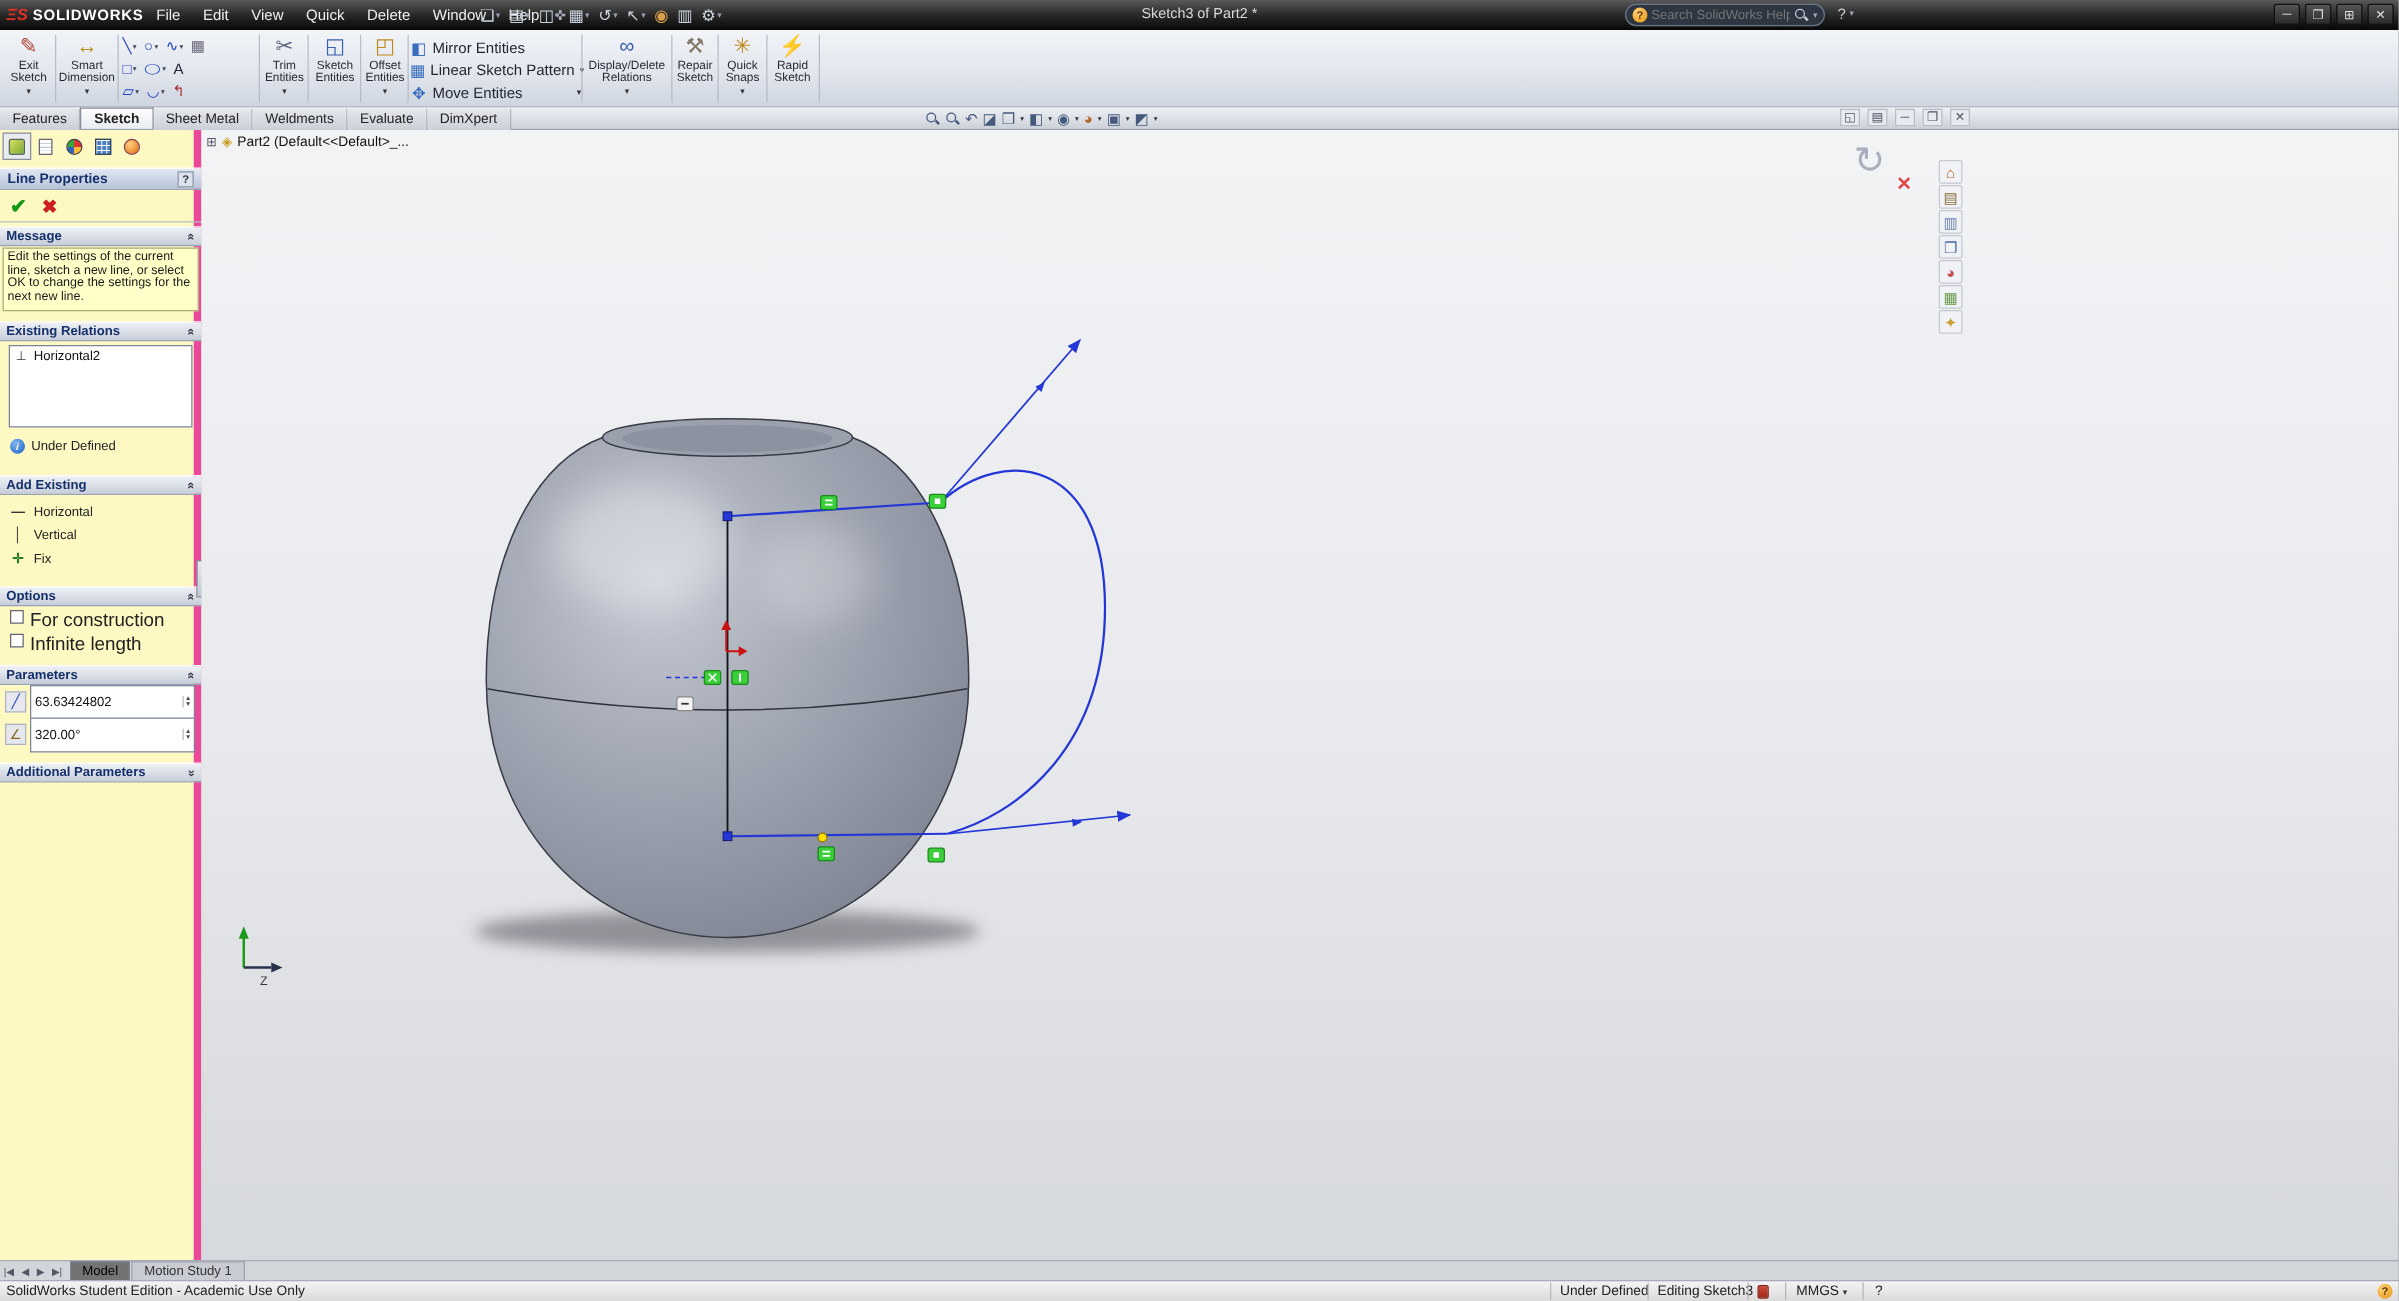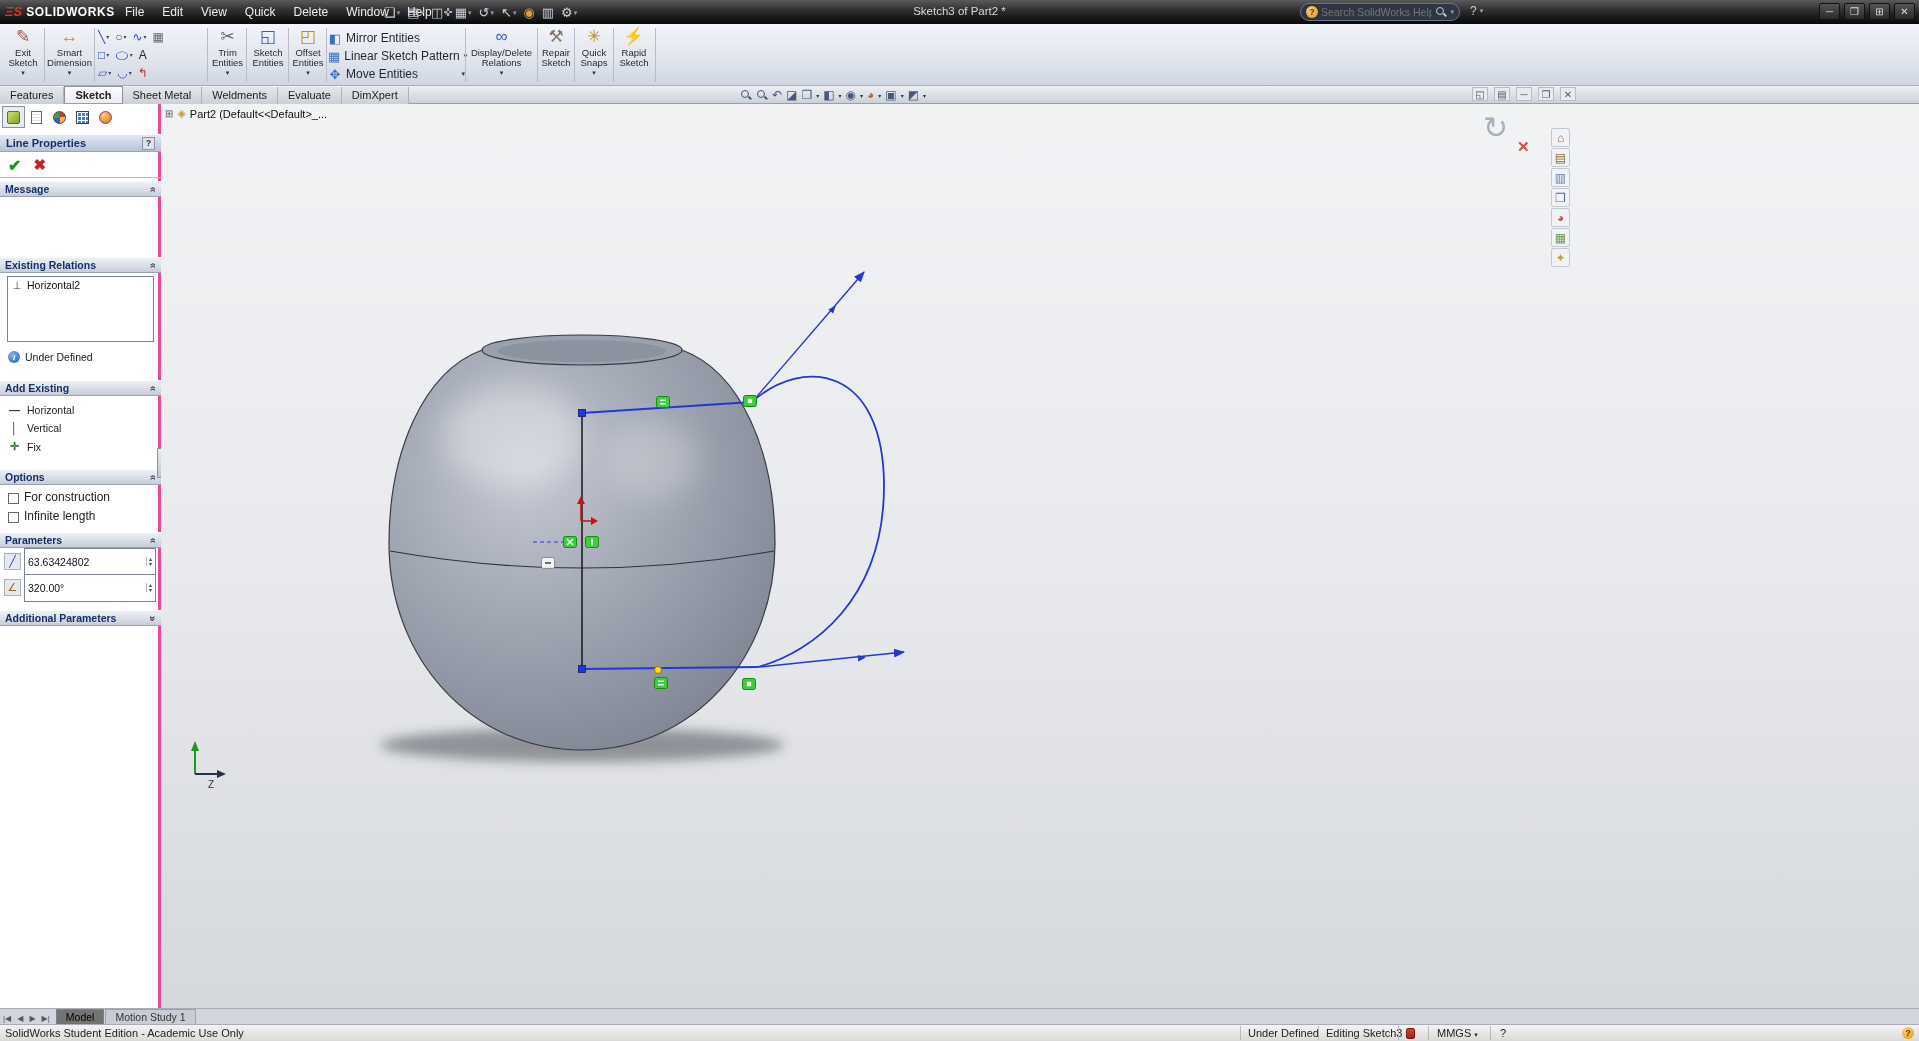--- a/index.html
+++ b/index.html
@@ -60,21 +60,21 @@
 #tabrow{position:absolute;left:0;top:86px;width:1919px;height:18px;background:linear-gradient(#eef0f4,#ccd1d9);border-bottom:1px solid #98a0ab}
 .cmtab{display:inline-flex;align-items:center;height:17px;padding:0 10px;font-size:11px;color:#222;border-right:1px solid #aeb4be;background:linear-gradient(#e4e7ec,#cbd0d8)}
 .cmtab.active{background:linear-gradient(#fdfdfe,#e9ecf1);border:1px solid #8a90a0;border-bottom:none;font-weight:bold}
 #hud{position:absolute;left:740px;top:1px;height:16px;display:flex;align-items:center;gap:4px}
 .hudi{font-size:12px;color:#44597c;line-height:14px}
 .hudc{font-size:6px;color:#333}
 #docwin{position:absolute;left:1472px;top:1px;display:flex;gap:6px;align-items:center}
 .dwi{font-size:10px;color:#556;border:1px solid #b7bcc6;background:#e7eaef;width:16px;height:14px;display:flex;align-items:center;justify-content:center}
 
 
-#leftpanel{position:absolute;left:0;top:104px;width:161px;height:904px;background:#ffffff;border-right:3px solid #ec4899}
+#leftpanel{position:absolute;left:0;top:104px;width:161px;height:904px;background:#fef9c3;border-right:6px solid #ec4899}
 .pmtabs{position:absolute;left:2px;top:2px;display:flex}
 .pmtab{width:23px;height:22px;display:flex;align-items:center;justify-content:center;border:1px solid transparent}
 .pmtab.active{background:#e9ebee;border:1px solid #8a909c}
 .ic-pm{width:13px;height:13px;background:linear-gradient(135deg,#d8e060,#7aa830);border:1px solid #566;border-radius:2px}
 .ic-sheet{width:11px;height:13px;background:repeating-linear-gradient(#fff,#fff 2px,#b9c6d6 3px);border:1px solid #667}
 .ic-ball{width:13px;height:13px;border-radius:50%;background:conic-gradient(#d33 0 90deg,#fb3 0 180deg,#36b 0 270deg,#3a3 0 360deg);border:1px solid #445}
 .ic-grid{width:13px;height:13px;background-color:#4a7ec0;background-image:linear-gradient(#fff 1px,transparent 1px),linear-gradient(90deg,#fff 1px,transparent 1px);background-size:4px 4px;border:1px solid #345}
 .ic-oball{width:13px;height:13px;border-radius:50%;background:radial-gradient(circle at 35% 30%,#ffd080,#e06a10);border:1px solid #845}
 #pm-title{position:absolute;left:0;top:30px;width:161px;height:18px;background:linear-gradient(#e3e9f4,#b7c3d8);display:flex;align-items:center;padding:0 6px;font-weight:bold;color:#15306b;font-size:11px;border-top:1px solid #fff;border-bottom:1px solid #9aa4b6}
 .pm-help{margin-left:auto;width:13px;height:13px;border:1px solid #8a94a6;background:#dde3ec;display:flex;align-items:center;justify-content:center;font-size:9px;font-weight:bold;color:#334}
@@ -85,21 +85,21 @@
 .chev{margin-left:auto;display:inline-block;transform:rotate(-90deg);font-size:10px;color:#334;font-weight:bold}
 .chev.down{transform:rotate(90deg)}
 #msg-body{position:absolute;left:2px;top:94px;width:157px;height:51px;background:#ffffc8;border:1px solid #a8a87a;font-size:10px;line-height:10.5px;padding:2px 3px;color:#1a1a1a}
 #er-list{position:absolute;left:7px;top:172px;width:147px;height:66px;background:#fff;border:1px solid #7a8494}
 .er-item{display:flex;align-items:center;gap:4px;padding:2px 3px;font-size:10.5px;color:#111}
 .er-item .ric{font-size:10px;color:#333;width:12px;text-align:center}
 #er-status{position:absolute;left:8px;top:247px;display:flex;align-items:center;gap:5px;font-size:10.5px;color:#222}
 .info-ball{width:12px;height:12px;border-radius:50%;background:radial-gradient(circle at 35% 30%,#7db4f0,#1d5fc0);color:#fff;font-size:8px;font-style:italic;font-weight:bold;display:flex;align-items:center;justify-content:center}
 .ar-item{position:absolute;left:4px;width:153px;height:17px;display:flex;align-items:center;gap:6px;padding:0 4px;font-size:10.5px;color:#222}
 .ar-item .ric{width:13px;text-align:center;font-size:11px;color:#333;font-weight:bold}
-.cb-row{position:absolute;left:8px;width:150px;height:16px;display:flex;align-items:flex-end;gap:5px;font-size:12px;color:#222}
+.cb-row{position:absolute;left:8px;width:150px;height:16px;display:flex;align-items:flex-start;gap:5px;font-size:15px;color:#222}
 .cbox{width:11px;height:11px;background:#fff;border:1px solid #666;flex:0 0 auto}
 .pfield{position:absolute;left:4px;width:152px;height:19px;display:flex;align-items:center;gap:3px}
 .pficon{width:17px;height:17px;border:1px solid #aeb2bc;background:#e6e8ee;display:flex;align-items:center;justify-content:center;font-size:11px;color:#2846c8}
 .pfbox{flex:1;height:17px;background:#fff;border:1px solid #7a8494;display:flex;align-items:center;padding:13px 3px;font-size:10.5px;color:#111}
 .spin{margin-left:auto;display:flex;flex-direction:column;line-height:4.5px;font-size:6px;color:#445;border-left:1px solid #bbb;padding-left:2px}
 #splitter{position:absolute;left:157px;top:448px;width:8px;height:30px;background:linear-gradient(#e8eaee,#c2c8d2);border:1px solid #8a909c;border-radius:0 3px 3px 0}
 
 
 #viewport{position:absolute;left:161px;top:104px;width:1758px;height:904px;overflow:hidden}
 .scene{display:block}
@@ -373,20 +373,21 @@
 
     <div id="pm-okrow" data-name="confirm-row">
       <span class="ok-check" data-name="ok-button">✔</span>
       <span class="ok-cross" data-name="cancel-button">✖</span>
     </div>
 
     <div class="sec-header" style="top:77px" data-name="message-section-header">
       <span data-name="message-header-label">Message</span>
       <span class="chev" data-name="chevron-up-icon">»</span>
     </div>
+    <div id="msg-body" data-name="message-text">Edit the settings of the current line, sketch a new line, or select OK to change the settings for the next new line.</div>
 
     <div class="sec-header" style="top:153px" data-name="existing-relations-section-header">
       <span data-name="existing-relations-header-label">Existing Relations</span>
       <span class="chev" data-name="chevron-up-icon">»</span>
     </div>
     <div id="er-list" data-name="existing-relations-list">
       <div class="er-item" data-name="relation-list-item">
         <span class="ric" data-name="horizontal-relation-icon">⊥</span>
         <span data-name="relation-label">Horizontal2</span>
       </div>

